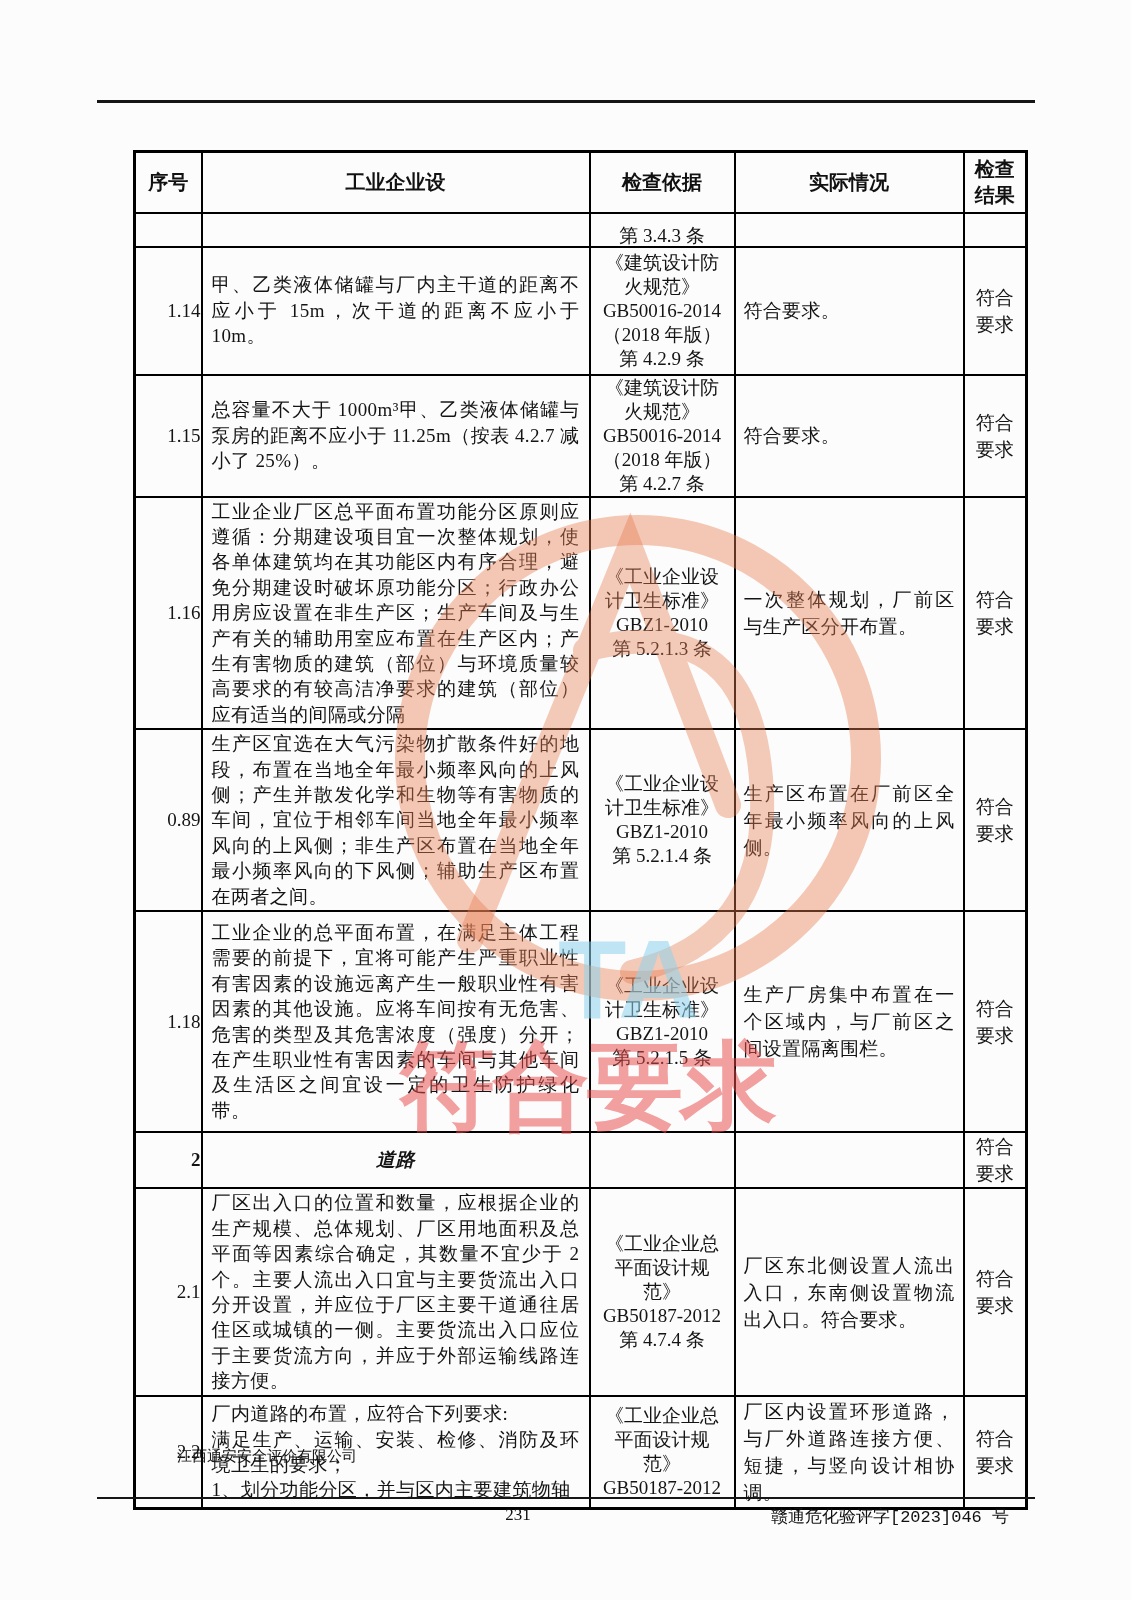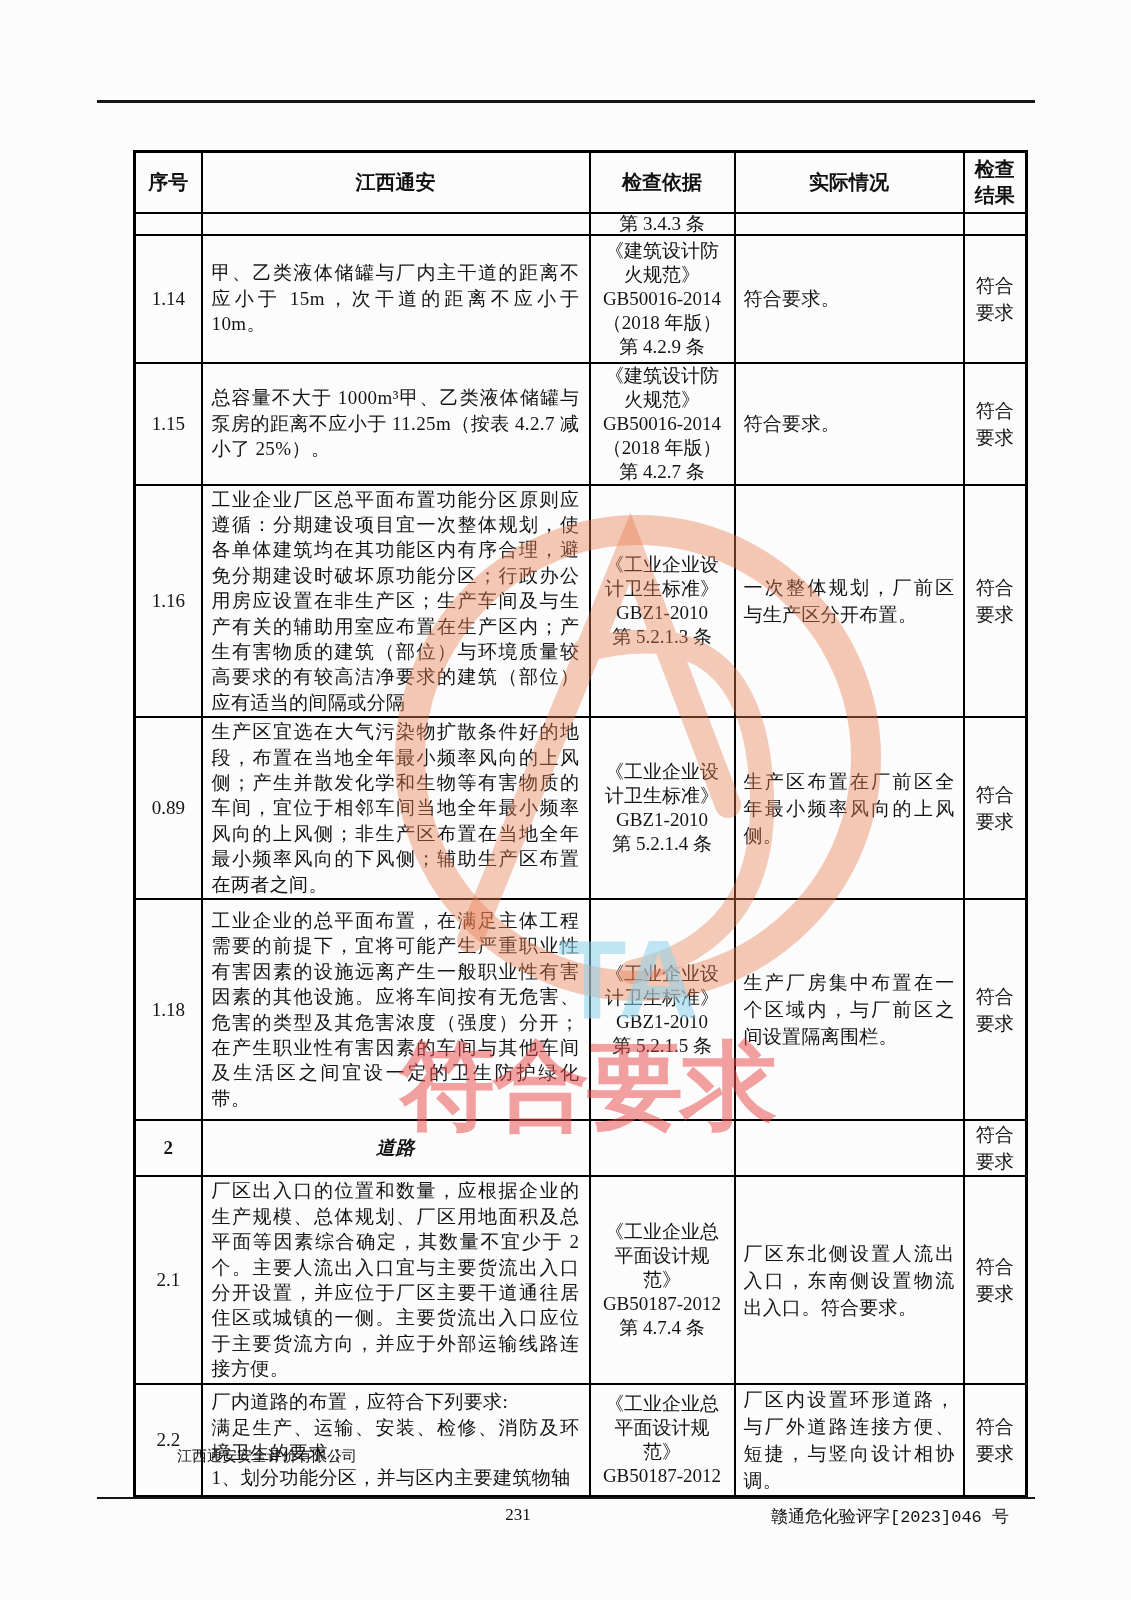--- a/index.html
+++ b/index.html
@@ -25,29 +25,29 @@
     background:transparent;
     border-radius:12px;
   }
   table.audit { border:3px solid #000; }
   .audit th, .audit td { border:2px solid #000; overflow:hidden; }
   .audit th {
     font-size:20px; font-weight:bold; text-align:center; vertical-align:middle;
     padding:0 2px; line-height:26px;
   }
   .audit td { font-size:19px; vertical-align:middle; color:#141414; }
-  td.c-no     { text-align:center; line-height:24px; padding:0; }
+  td.c-no     { text-align:right; line-height:24px; padding:0; }
   td.c-content{ text-align:justify; padding:1px 9px; white-space:pre-line; line-height:25.4px; letter-spacing:.4px; }
   td.c-basis  { text-align:center; padding:0 2px; white-space:pre-line; line-height:24px; }
   td.c-actual { text-align:justify; padding:1px 8px; white-space:pre-line; line-height:27px; letter-spacing:.3px; }
   td.c-result { text-align:center; padding:0 6px; line-height:27px; }
   tr.rh61{height:61px} tr.rh22{height:22px} tr.rh128{height:128px} tr.rh122{height:122px}
   tr.rh231{height:231px} tr.rh177{height:177px} tr.rh221{height:221px} tr.rh55{height:55px}
   tr.rh208{height:208px} tr.rh101{height:101px}
-  tr.rh22 td { line-height:20px; padding-top:0; padding-bottom:0; }
+  tr.rh22 td { line-height:20px; padding-top:12px; padding-bottom:0; }
   tr.section td.c-no { font-weight:bold; }
   tr.section td.c-content { text-align:center; font-weight:bold; white-space:normal;font-style:italic; }
   
   .watermark { position:absolute; left:0; top:0; width:100%; height:100%; pointer-events:none; z-index:6; }
   .seal-svg { position:absolute; left:330px; top:470px; }
   .wm-red-text {
     position:absolute; left:399px; top:1038px;
     font-family:"Liberation Sans","DejaVu Sans",sans-serif;
     font-weight:bold; font-size:96px; line-height:1; letter-spacing:-2px;
     color:rgba(232,72,72,.52); white-space:nowrap;
@@ -64,21 +64,21 @@
     <colgroup>
       <col style="width:67px">
         <col style="width:388px">
         <col style="width:145px">
         <col style="width:229px">
         <col style="width:63px">
     </colgroup>
     <tbody>
         <tr class="rh61">
       <th>序号</th>
-      <th>江西通安</th>
+      <th>工业企业设</th>
       <th>检查依据</th>
       <th>实际情况</th>
       <th>检查结果</th>
     </tr>
     <tr class="rh22">
       <td class="c-no"></td>
       <td class="c-content"></td>
       <td class="c-basis">第 3.4.3 条</td>
       <td class="c-actual"></td>
       <td class="c-result"></td>

